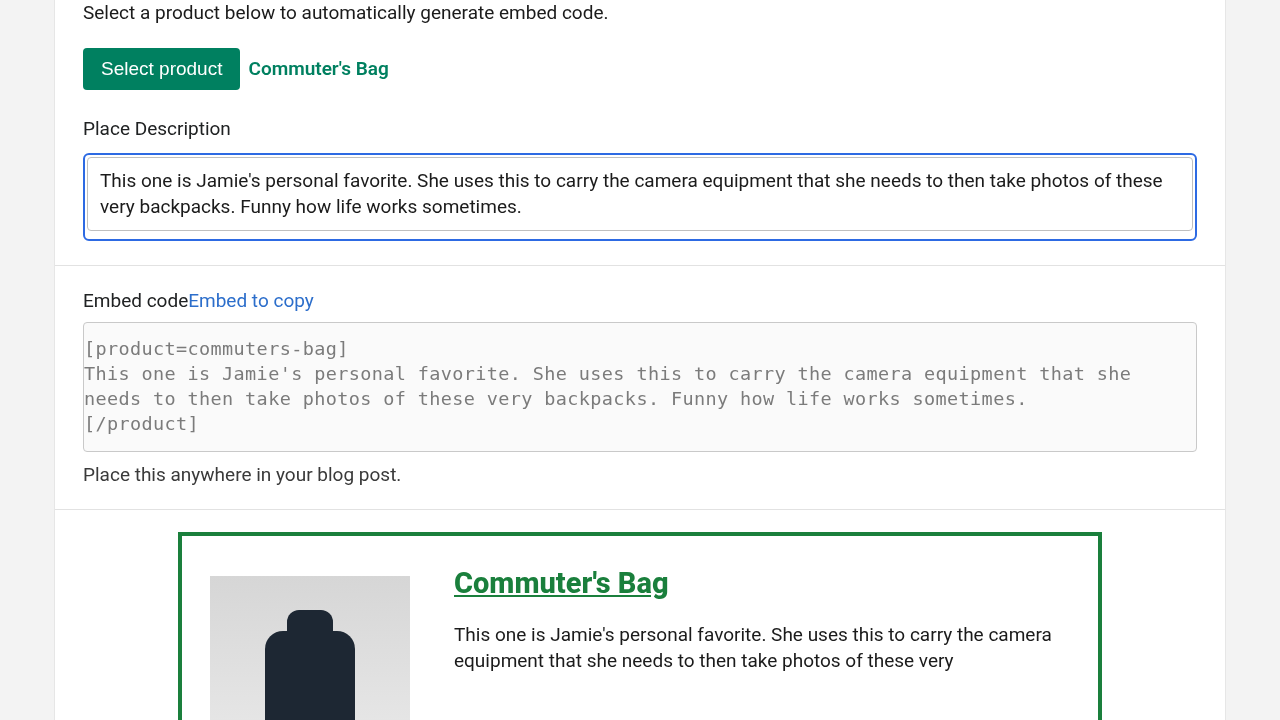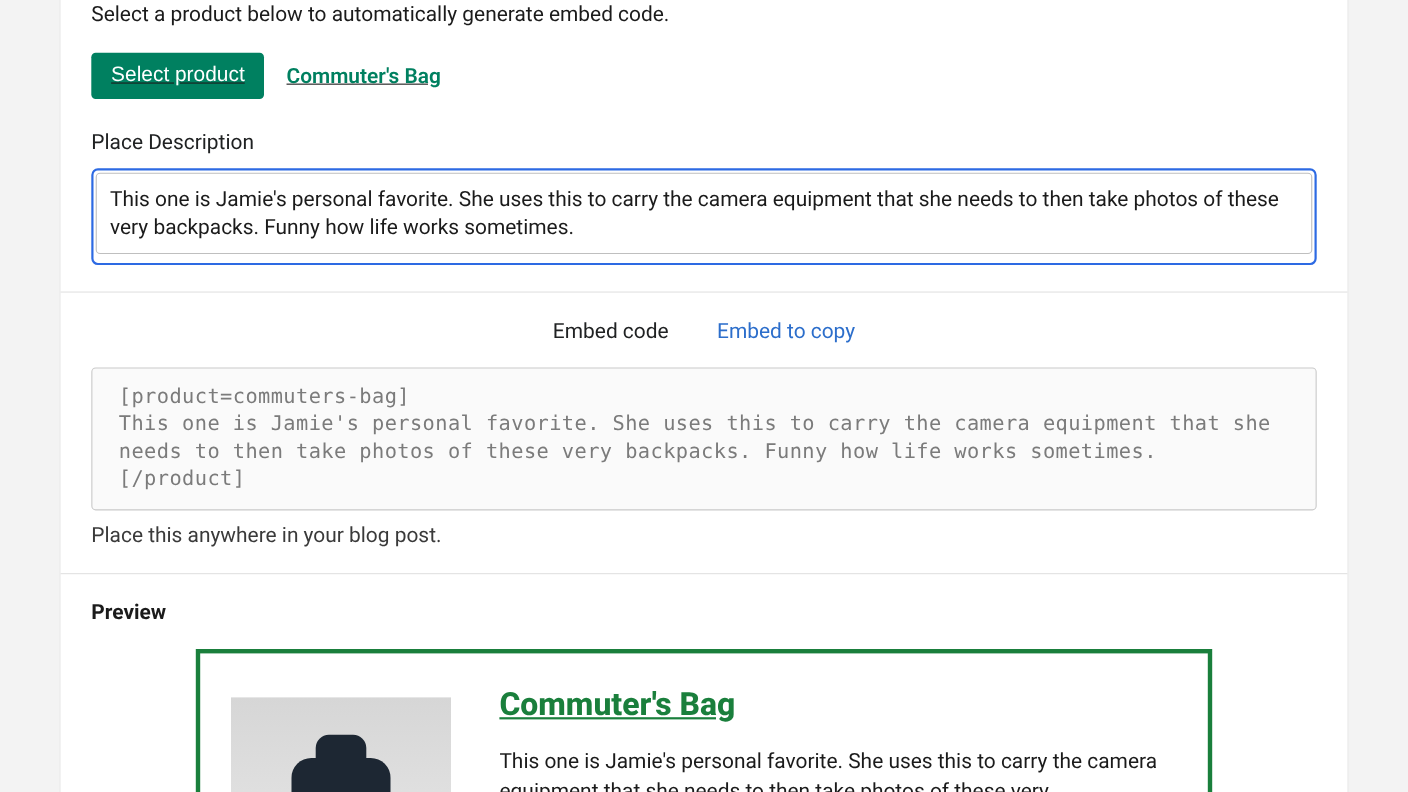--- a/index.html
+++ b/index.html
@@ -19,23 +19,22 @@
     padding: 0 28px;
     border-left: 1px solid #e6e6e6;
     border-right: 1px solid #e6e6e6;
   }
   .intro {
     padding-bottom: 22px;
   }
   .product-row {
     display: flex;
     align-items: center;
-    gap: 20px;
+    gap: 8px;
     margin-bottom: 26px;
-    text-decoration: underline;
   }
   .btn-primary {
     background: #008060;
     color: #fff;
     border: none;
     border-radius: 4px;
     padding: 10px 18px;
     font-size: 19px;
     cursor: pointer;
   }
@@ -72,38 +71,37 @@
     border-top: 1px solid #e2e2e2;
     margin-left: -28px;
     margin-right: -28px;
   }
   .section {
     padding-top: 22px;
     padding-bottom: 22px;
   }
   .code-header {
     display: flex;
-    justify-content: center;
+    justify-content: flex-start;
     align-items: baseline;
-    margin-bottom: 20px;
-    gap: 44px;
+    margin-bottom: 8px;
   }
   .copy-link {
     color: #2c6ecb;
     font-size: 19px;
     background: none;
     border: none;
     cursor: pointer;
     font-family: inherit;
   }
   .code-box {
     border: 1px solid #c9c9c9;
     border-radius: 4px;
     background: #fafafa;
-    padding: 14px 24px;
+    padding: 14px 0;
     font-family: ui-monospace, SFMono-Regular, "SF Mono", Menlo, Consolas, monospace;
     font-size: 18.5px;
     color: #7b7b7b;
     white-space: pre-wrap;
     word-wrap: break-word;
     letter-spacing: 0.02em;
   }
   .code-help {
     margin-top: 10px;
     color: #3a3a3a;
@@ -193,21 +191,20 @@
     </div>
     <div class="code-box">[product=commuters-bag]
 This one is Jamie's personal favorite. She uses this to carry the camera equipment that she needs to then take photos of these very backpacks. Funny how life works sometimes.
 [/product]</div>
     <div class="code-help">Place this anywhere in your blog post.</div>
   </div>
 
   <hr class="divider">
 
   <div class="section">
-    <div class="preview-heading">Preview</div>
 
     <div class="preview-card">
       <div class="preview-img">
         <div class="bp-top"></div>
         <div class="bp-body"></div>
 
       </div>
       <div class="preview-body">
         <a href="#" class="preview-title">Commuter's Bag</a>
         <div class="preview-text">This one is Jamie's personal favorite. She uses this to carry the camera equipment that she needs to then take photos of these very</div>

